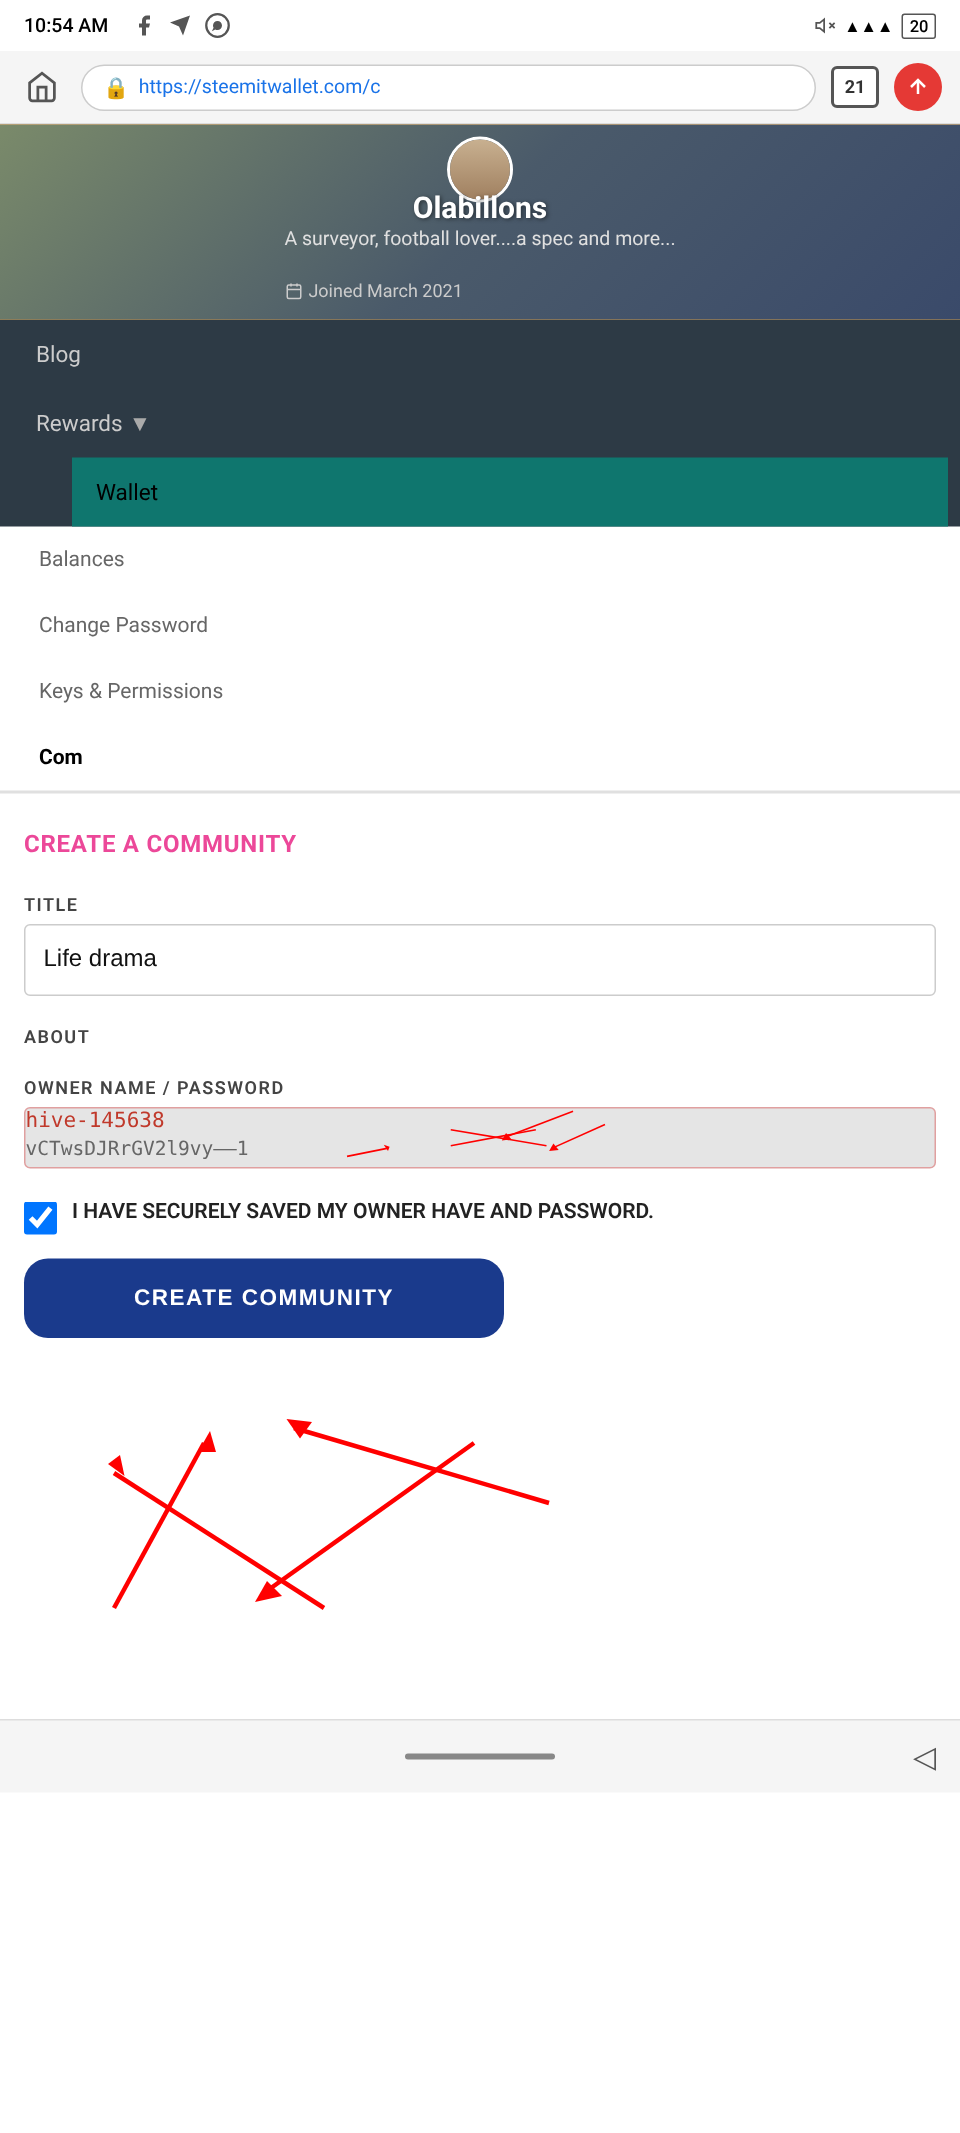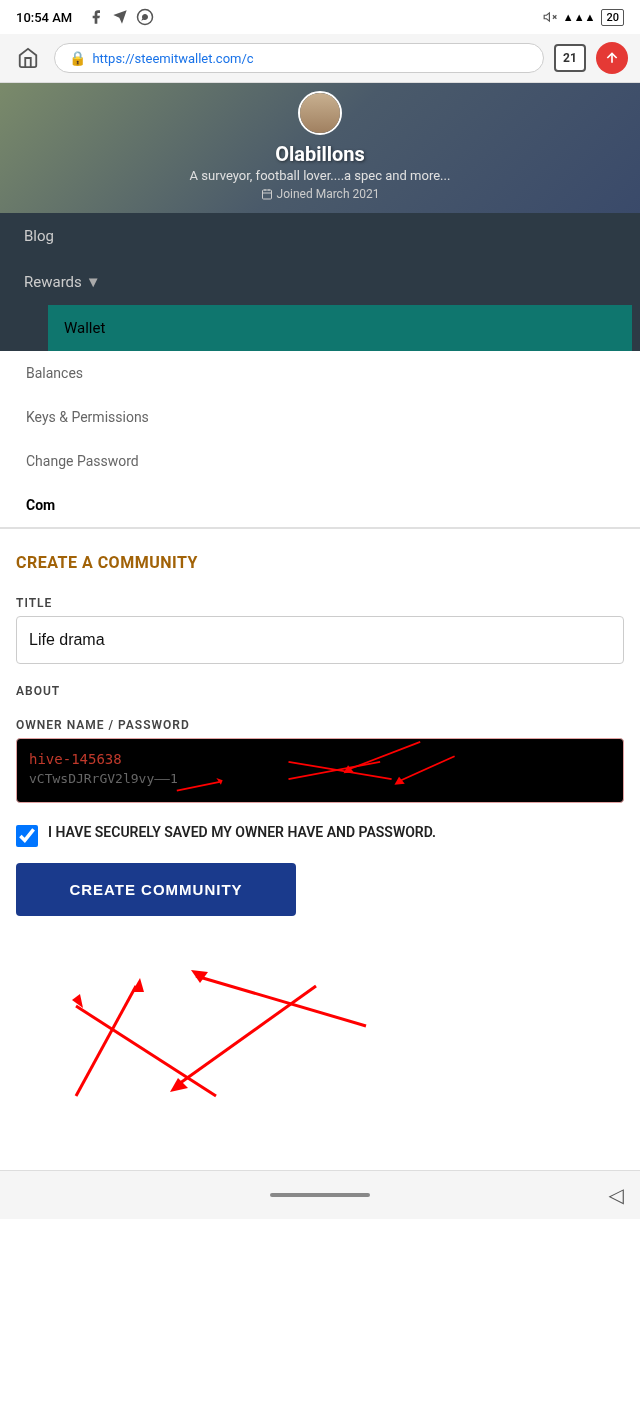--- a/index.html
+++ b/index.html
@@ -100,24 +100,23 @@
       text-shadow: 1px 1px 3px rgba(0,0,0,0.5);
     }
     .profile-bio {
       font-size: 13px;
       color: #e0e0e0;
       margin-top: 2px;
     }
     .profile-joined {
       font-size: 12px;
       color: #ccc;
-      margin-top: 4px;
-      display: flex;
-      align-items: center;
-      justify-content: center;
+      margin-top: 20px;
+      display: flex;
+      align-items: center;
       gap: 4px;
     }
 
     
     .nav-tabs {
       background: #2d3a45;
       display: flex;
       align-items: stretch;
       padding: 0 8px;
       flex-direction: column;
@@ -163,21 +162,21 @@
     }
 
     
     .form-container {
       padding: 24px 16px;
     }
     .form-section-title {
       font-size: 16px;
       font-weight: 700;
       letter-spacing: 0.5px;
-      color: #a16207;
+      color: #ec4899;
       margin-bottom: 24px;
     }
     .form-group {
       margin-bottom: 20px;
     }
     .form-label {
       font-size: 12px;
       font-weight: 600;
       letter-spacing: 1px;
       color: #444;
@@ -192,22 +191,22 @@
       font-size: 16px;
       color: #111;
       outline: none;
     }
 
     
     .owner-box {
       width: 100%;
       border: 1px solid #e0a0a0;
       border-radius: 4px;
-      padding: 12px;
-      background: #000000;
+      padding: 0;
+      background: #e5e5e5;
       position: relative;
     }
     .owner-line {
       font-size: 14px;
       margin-bottom: 4px;
     }
     .owner-name { color: #c0392b; font-family: monospace; }
     .owner-pass { color: #888; font-family: monospace; font-size: 13px; }
 
     
@@ -233,28 +232,28 @@
       font-weight: 600;
       color: #222;
       line-height: 1.4;
     }
 
     
     .create-btn {
       background: #1a3a8c;
       color: #fff;
       border: none;
-      border-radius: 4px;
+      border-radius: 16px;
       padding: 18px 32px;
       font-size: 15px;
       font-weight: 700;
       letter-spacing: 1px;
       cursor: pointer;
       display: block;
-      width: 280px;
+      width: 320px;
     }
 
     
     .bottom-nav {
       background: #f5f5f5;
       border-top: 1px solid #ddd;
       padding: 12px 16px;
       display: flex;
       justify-content: space-between;
       align-items: center;
@@ -352,24 +351,24 @@
   <div class="nav-tab wallet-active">
     <span>Wallet</span>
   </div>
 </div>
 
 <div class="sub-nav">
   <div class="sub-nav-item">
     <span>Balances</span>
   </div>
   <div class="sub-nav-item">
+    <span>Change Password</span>
+  </div>
+  <div class="sub-nav-item">
     <span>Keys &amp; Permissions</span>
-  </div>
-  <div class="sub-nav-item">
-    <span>Change Password</span>
   </div>
   <div class="sub-nav-item active">
     <span>Com</span>
   </div>
 </div>
 
 <div class="form-container">
   <div class="form-section-title">CREATE A COMMUNITY</div>
 
   <div class="form-group">

